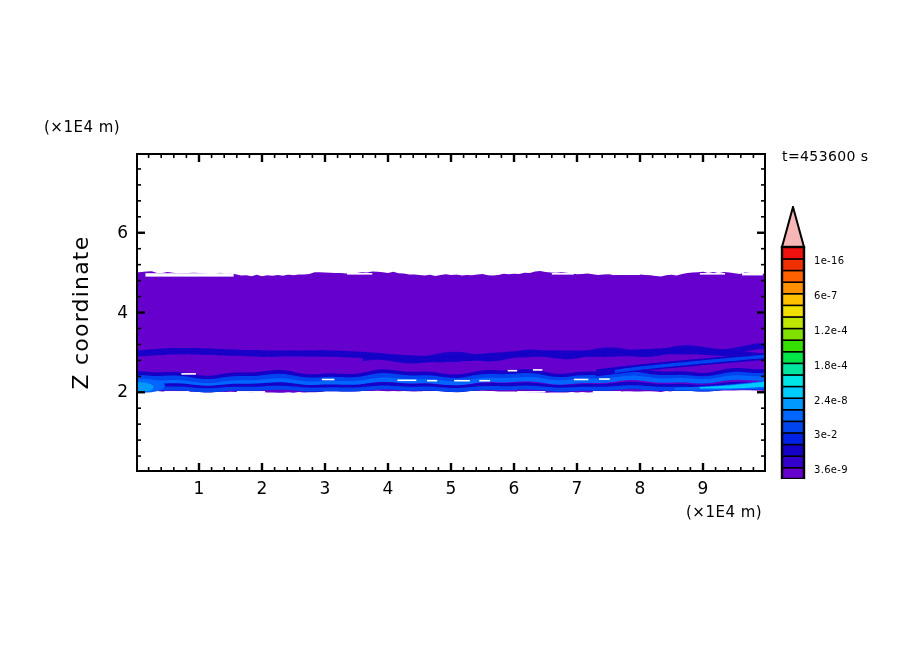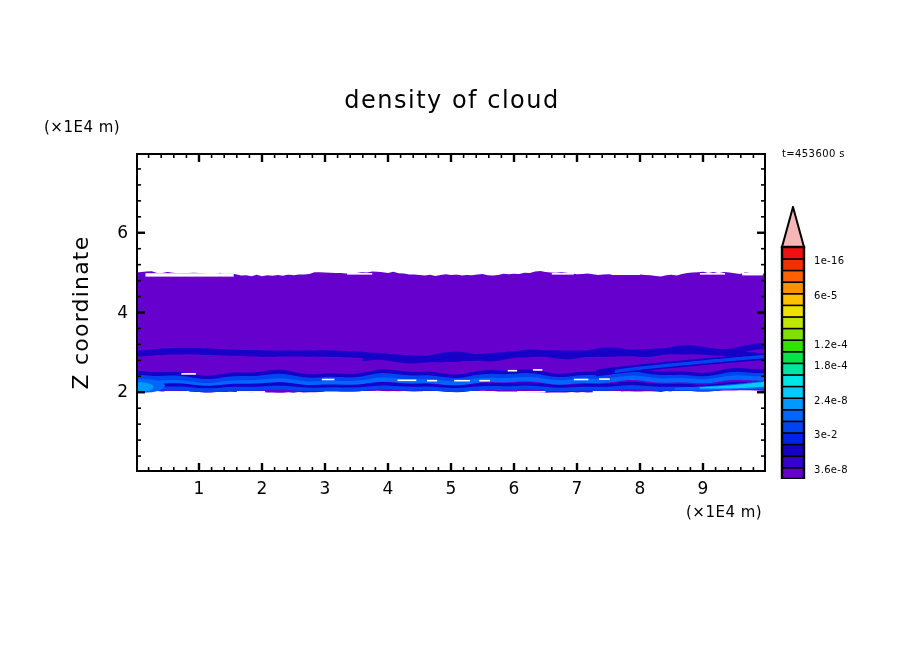--- a/index.html
+++ b/index.html
@@ -47,21 +47,21 @@
     top: 503px;
     font-size: 15px;
     letter-spacing: 0.5px;
     white-space: nowrap;
   }
 
   
   #time-stamp {
     left: 782px;
     top: 148px;
-    font-size: 10px;
+    font-size: 14px;
     letter-spacing: 0.4px;
     white-space: nowrap;
   }
 
   
   #x-axis-title {
     left: 0;
     top: 526px;
     width: 904px;
     text-align: center;
@@ -114,21 +114,20 @@
     white-space: nowrap;
     margin-top: -9px;
     letter-spacing: 0.3px;
   }
 </style>
 </head>
 <body>
 
 <div id="root">
 
-  <div class="abs" id="plot-title">density of cloud</div>
 
   <div class="abs" id="y-units">(×1E4 m)</div>
 
   <div class="abs" id="x-units">(×1E4 m)</div>
 
   <div class="abs" id="time-stamp">t=453600 s</div>
 
   <div class="abs" id="y-axis-title">Z coordinate</div>
 
   <div class="abs" id="plot-area">
@@ -366,21 +365,21 @@
           <rect x="3" y="75.8" width="22" height="12" fill="#FF9000" stroke="#000" stroke-width="1.6"></rect>
           <rect x="3" y="64.2" width="22" height="12" fill="#FF6000" stroke="#000" stroke-width="1.6"></rect>
           <rect x="3" y="52.6" width="22" height="12" fill="#F03000" stroke="#000" stroke-width="1.6"></rect>
           <rect x="3" y="41" width="22" height="12" fill="#F01010" stroke="#000" stroke-width="1.6"></rect>
           <rect x="3" y="41" width="22" height="232" fill="none" stroke="#000" stroke-width="2.4"></rect>
         </g>
     </svg>
   </div>
   <div id="cb-labels-host">
       <div class="abs cb-label" style="top: 264.4px;">1e-16</div>
-      <div class="abs cb-label" style="top: 299.2px;">6e-5</div>
-      <div class="abs cb-label" style="top: 348px;">1.2e-4</div>
+      <div class="abs cb-label" style="top: 299.2px;">6e-7</div>
+      <div class="abs cb-label" style="top: 334px;">1.2e-4</div>
       <div class="abs cb-label" style="top: 368.8px; text-align: center;">1.8e-4</div>
       <div class="abs cb-label" style="top: 403.6px;">2.4e-8</div>
       <div class="abs cb-label" style="top: 438.4px;">3e-2</div>
-      <div class="abs cb-label" style="top: 473.2px;">3.6e-8</div>
+      <div class="abs cb-label" style="top: 473.2px;">3.6e-9</div>
     </div>
 
 </div>
 
 </body></html>

